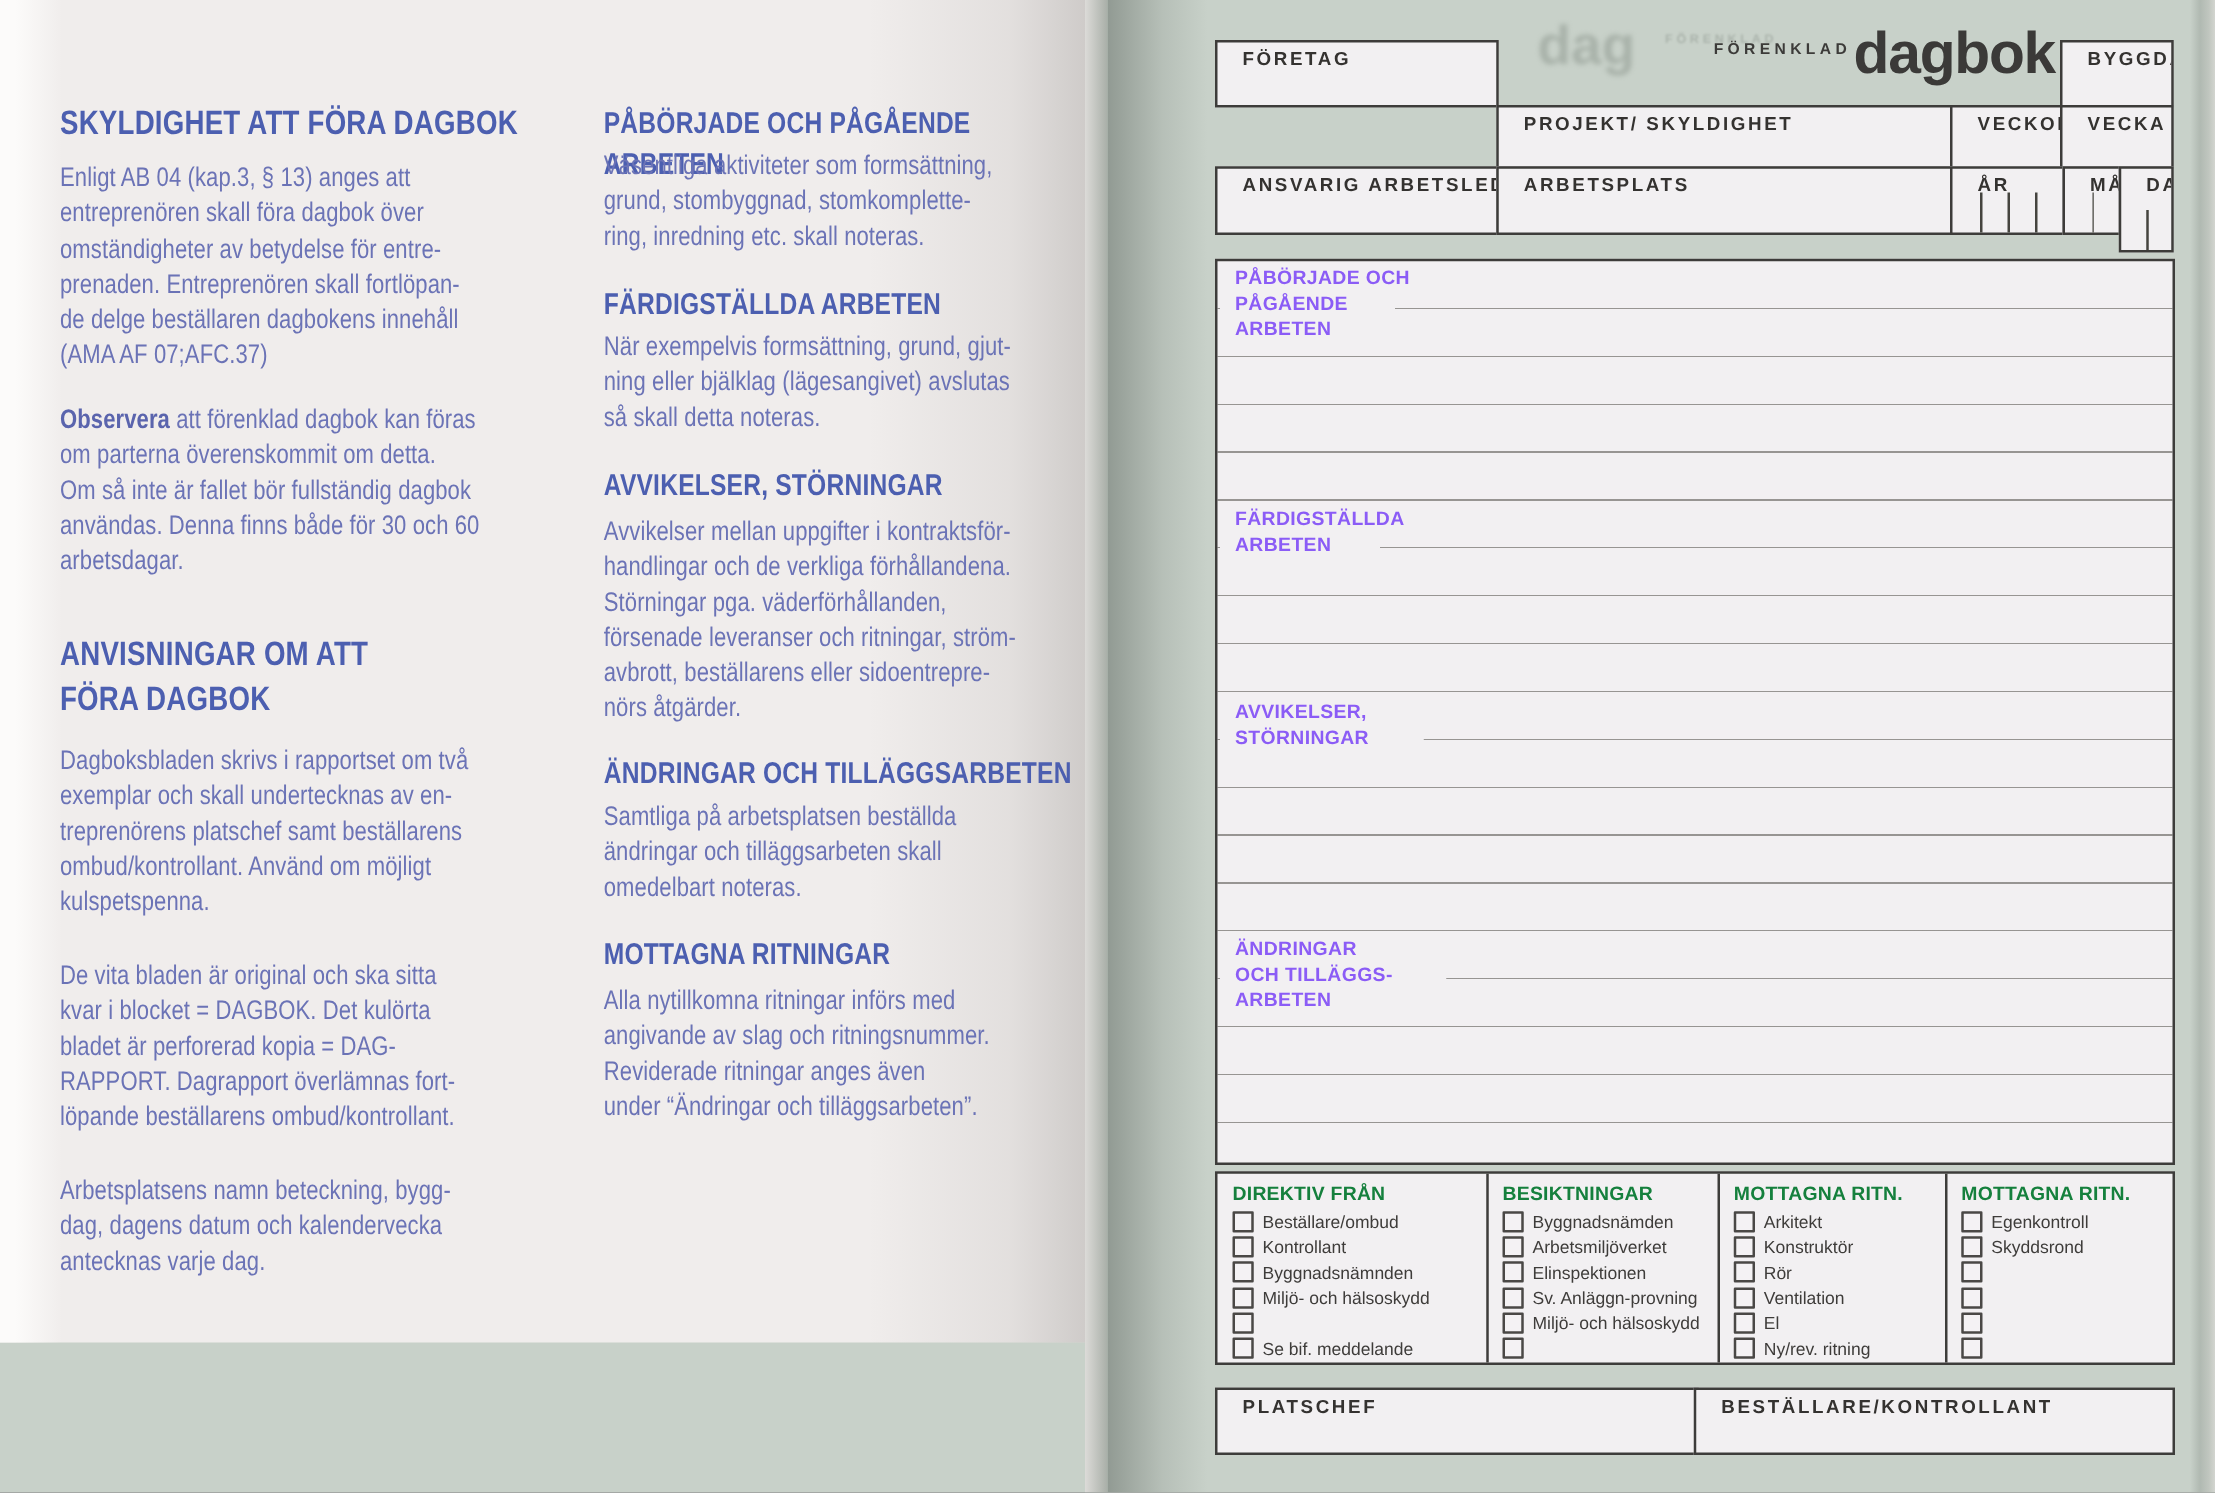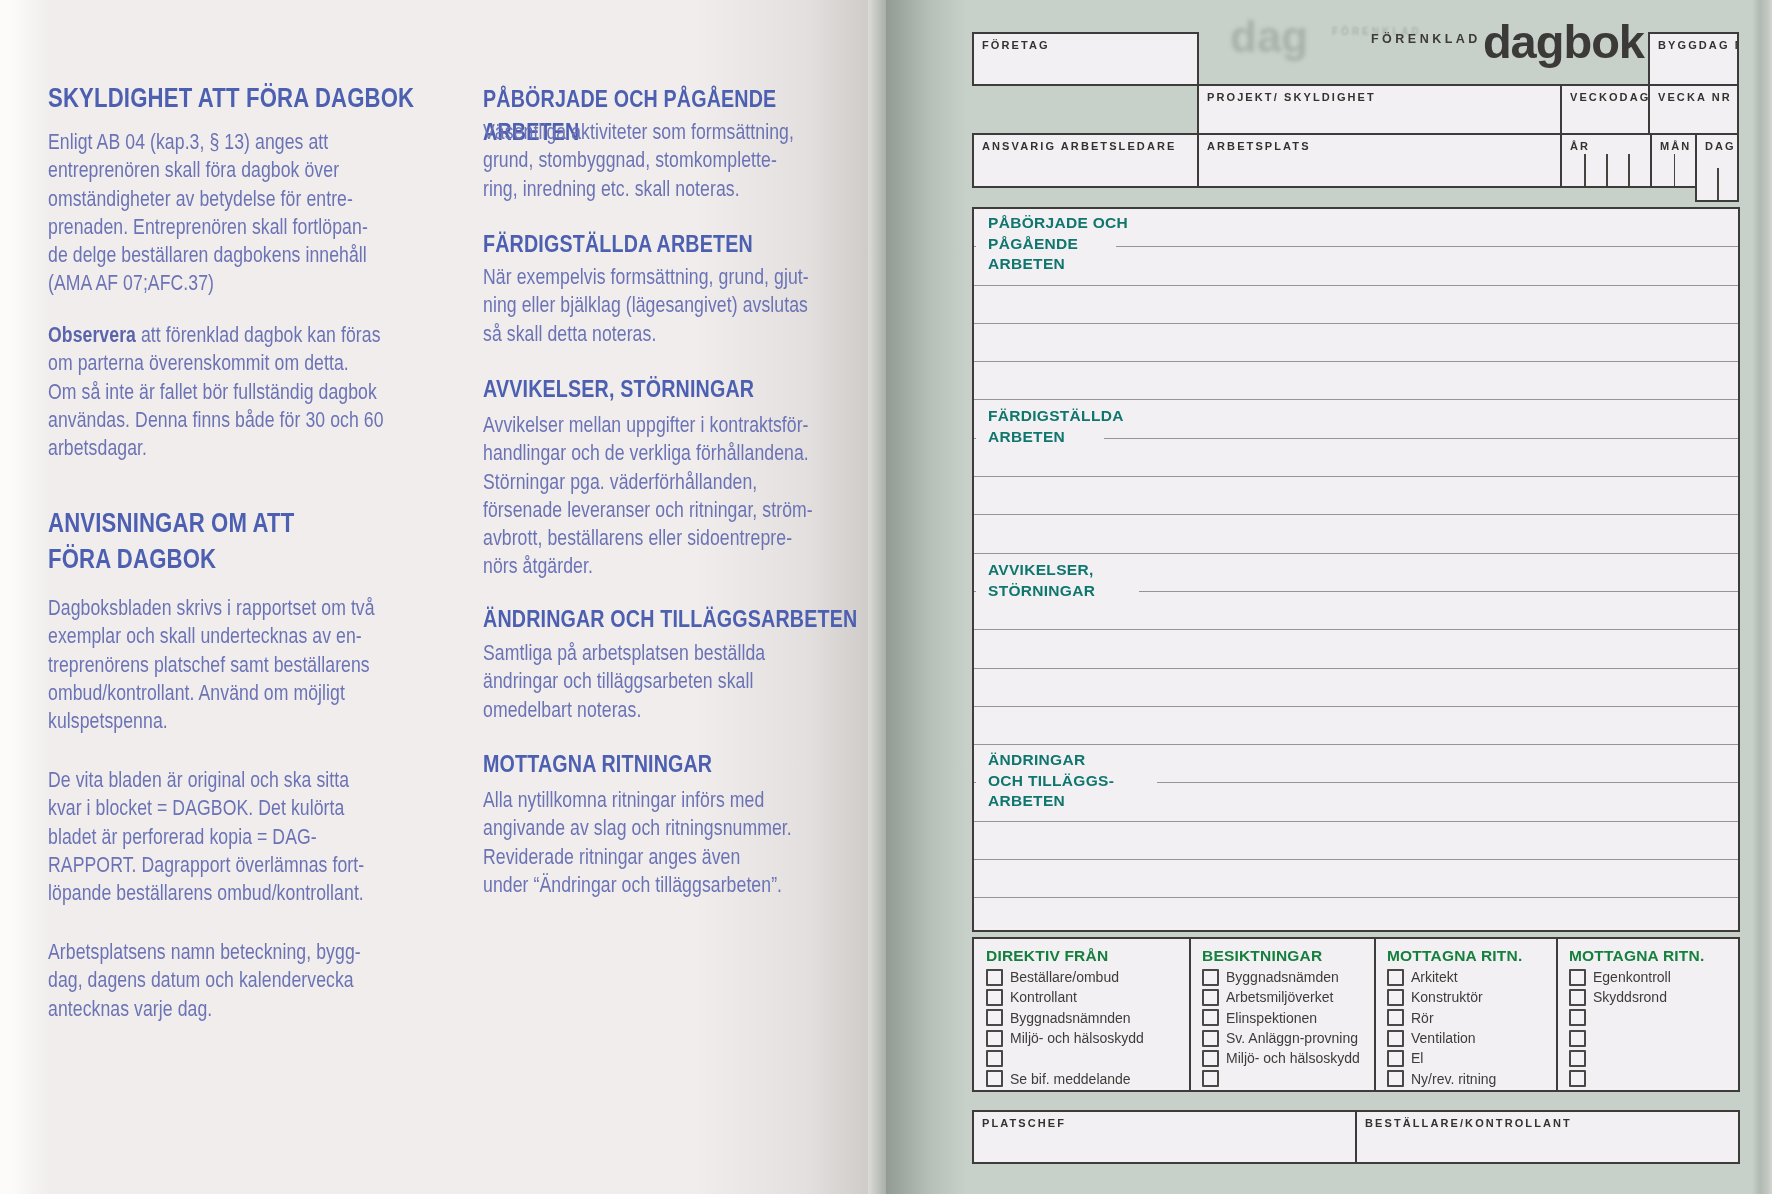--- a/index.html
+++ b/index.html
@@ -1,20 +1,20 @@
 <!DOCTYPE html>
 <html><head>
 <meta charset="utf-8">
 <style>
   html,body{margin:0;padding:0;background:#888;}
   .stage{position:relative;width:1772px;height:1194px;overflow:hidden;
          font-family:"Liberation Sans", sans-serif;background:#c8d1c9;}
 
   
-  .page-left{position:absolute;left:0;top:0;width:868px;height:1194px;
+  .page-left{position:absolute;left:0;top:0;width:868px;height:1074px;
     background:#f0edec;}
   .page-left::before{content:"";position:absolute;inset:0;
     background:linear-gradient(to right,#fcfbfa 0 12px,rgba(252,251,250,0) 50px),
                linear-gradient(to right,rgba(0,0,0,0) 80%,rgba(110,104,100,.10) 93%,rgba(130,126,122,.30) 100%);}
   .lcol{position:absolute;top:0;height:1194px;}
   .lcol1{left:48px;width:470px;}
   .lcol2{left:483px;width:470px;}
   .bh,.bp{position:absolute;left:0;width:470px;margin:0;white-space:pre-line;
     transform:scaleX(.82);transform-origin:0 0;}
   .bh{font-weight:bold;color:#4c5fb0;font-size:27px;line-height:36px;letter-spacing:.2px;}
@@ -37,31 +37,31 @@
   .ghost-big{position:absolute;top:12px;left:344px;font-size:44px;font-weight:bold;
     color:#8a948b;opacity:.5;filter:blur(2px);}
   .ghost-small{position:absolute;top:26px;left:446px;font-size:10px;font-weight:bold;
     letter-spacing:3px;color:#939c94;opacity:.55;filter:blur(1px);white-space:nowrap;}
 
   .brand{position:absolute;top:20px;left:518px;width:240px;display:flex;align-items:flex-start;justify-content:flex-end;}
   .brand-prefix{font-size:12.5px;font-weight:bold;letter-spacing:3.5px;color:#3c3b39;margin-top:12px;}
   .brand-name{font-size:47px;font-weight:bold;letter-spacing:-1px;line-height:44px;color:#3b3a38;margin-left:2px;}
 
   .cell{position:absolute;background:#f2f0f2;border:2.5px solid #3d3c3a;box-sizing:border-box;}
-  .tlabel{font-size:11px;font-weight:bold;letter-spacing:2.1px;color:#343230;
-    padding:5px 0 0 8px;white-space:nowrap;overflow:hidden;}
+  .tlabel{font-size:15px;font-weight:bold;letter-spacing:2.1px;color:#343230;
+    padding:5px 0 0 20px;white-space:nowrap;overflow:hidden;}
   .tick{position:absolute;bottom:0;width:1.5px;height:32px;background:#45443f;}
 
   
   .mainbox{position:absolute;left:86px;top:207px;width:768px;height:725px;
     background-color:#f2f0f2;border:2.5px solid #3d3c3a;box-sizing:border-box;
     background-image:repeating-linear-gradient(to bottom,rgba(95,93,88,0) 0 37.3px,rgba(95,93,88,.62) 37.3px 38.3px);}
   .sec{position:absolute;left:2px;background:#f2f0f2;padding-left:12px;}
   .sec-row{height:20.5px;line-height:20.5px;font-size:15.5px;font-weight:bold;
-    color:#0f766e;letter-spacing:.3px;white-space:nowrap;}
+    color:#8b5cf6;letter-spacing:.3px;white-space:nowrap;}
 
   
   .cbpanel{position:absolute;left:86px;top:937px;width:768px;height:155px;
     background:#f2f0f2;border:2.5px solid #3d3c3a;box-sizing:border-box;}
   .cbdiv{position:absolute;top:0;bottom:0;width:2px;background:#3e3d3b;}
   .cbcol{position:absolute;top:6px;}
   .cbtitle{font-size:15.5px;font-weight:bold;color:#15803d;letter-spacing:.2px;
     height:22px;line-height:22px;white-space:nowrap;}
   .cbrow{display:flex;align-items:center;height:20.3px;gap:7px;}
   .cb{width:13px;height:13px;border:2px solid #4a4846;background:#f4f2f4;

